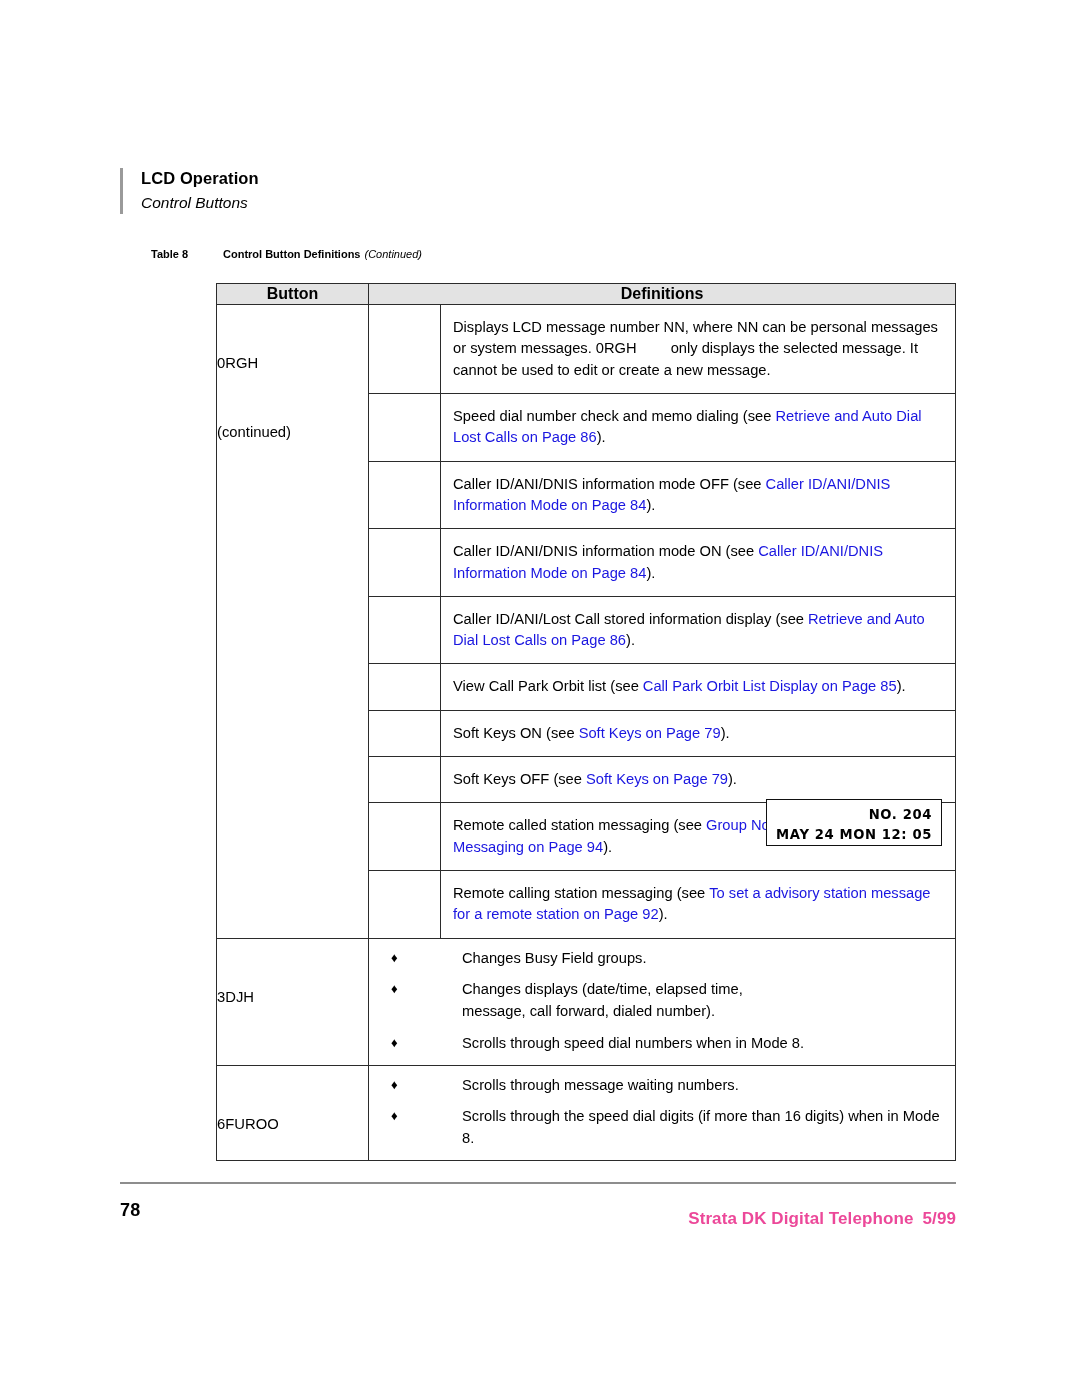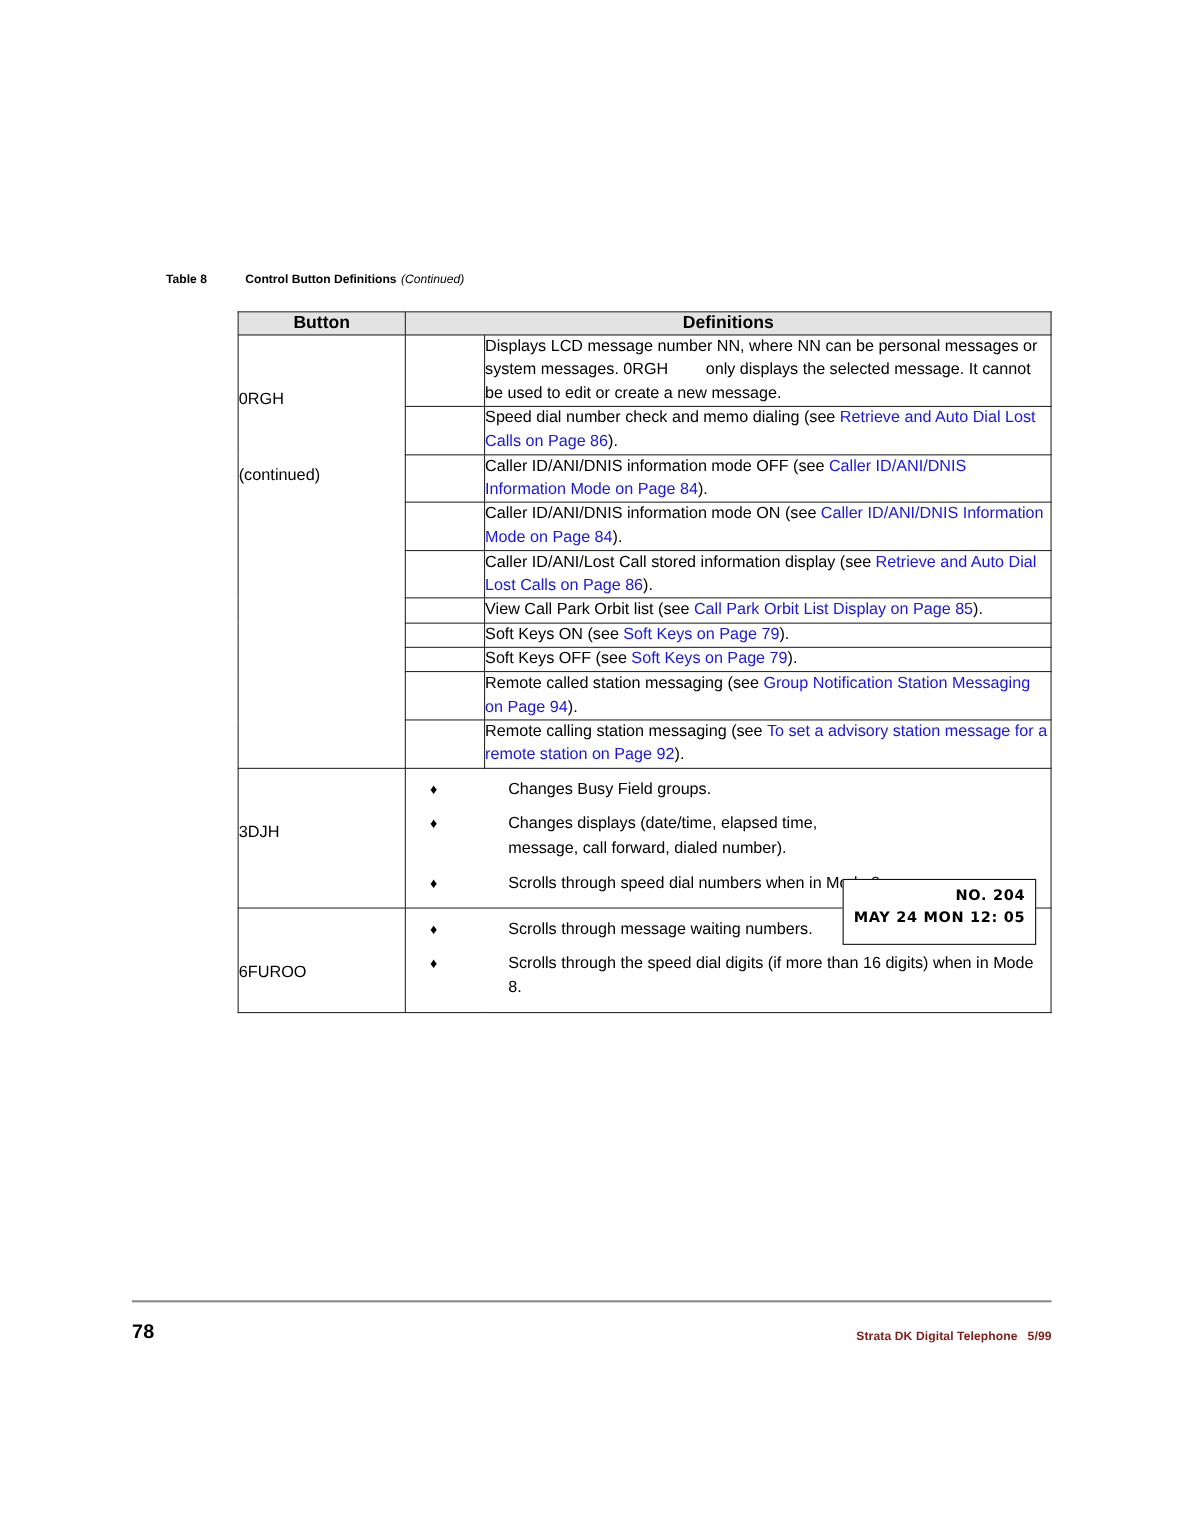--- a/index.html
+++ b/index.html
@@ -114,21 +114,21 @@
     margin-top: 48px;
   }
 
   
   .def-cell {
     padding: 7px 12px 8px 11px;
     line-height: 1.45;
     font-size: 14.7px;
   }
   .def-cell p {
-    margin: 0;
+    margin: 12px;
   }
 
   
   .bul-list { }
   .bul-item {
     display: flex;
     margin: 0 0 10px 0;
   }
   .bul-item:last-child { margin-bottom: 0; }
   .bul-mark {
@@ -153,21 +153,21 @@
 
   .wide-gap { display: inline-block; width: 34px; }
   .sm-gap  { display: inline-block; width: 4px; }
 
   
   .lcd-box {
     position: absolute;
     left: 766px;
     top: 799px;
     width: 176px;
-    height: 60px;
+    height: 47px;
     border: 1.6px solid #111;
     background: #fff;
     box-sizing: border-box;
     padding: 5px 9px 0 0;
     font-family: "DejaVu Sans", sans-serif;
     font-size: 13.2px;
     font-weight: bold;
     letter-spacing: .6px;
     text-align: right;
     line-height: 1.55;
@@ -188,33 +188,37 @@
     left: 120px;
     top: 1200px;
     font-size: 18px;
     font-weight: bold;
     letter-spacing: .2px;
   }
   .footer-right {
     position: absolute;
     right: 124px;
     top: 1209px;
-    font-size: 11px;
-    font-weight: bold;
-    color: #7f1d1d;
+    font-size: 17px;
+    font-weight: bold;
+    color: #ec4899;
     letter-spacing: .1px;
     white-space: nowrap;
   }
   .footer-right .fr-date { margin-left: 9px; }
 </style>
 </head>
 <body>
 
 <div class="page">
 
+  <div class="running-header">
+    <div class="rh-title">LCD Operation</div>
+    <div class="rh-sub">Control Buttons</div>
+  </div>
 
   <div class="table-caption">
     <span class="cap-label">Table 8</span><span class="cap-title">Control Button Definitions</span><span class="sm-gap"></span><span class="cap-cont">(Continued)</span>
   </div>
 
   <table class="tbl">
     <colgroup>
       <col class="c-btn">
       <col class="c-bullet">
       <col class="c-def">

